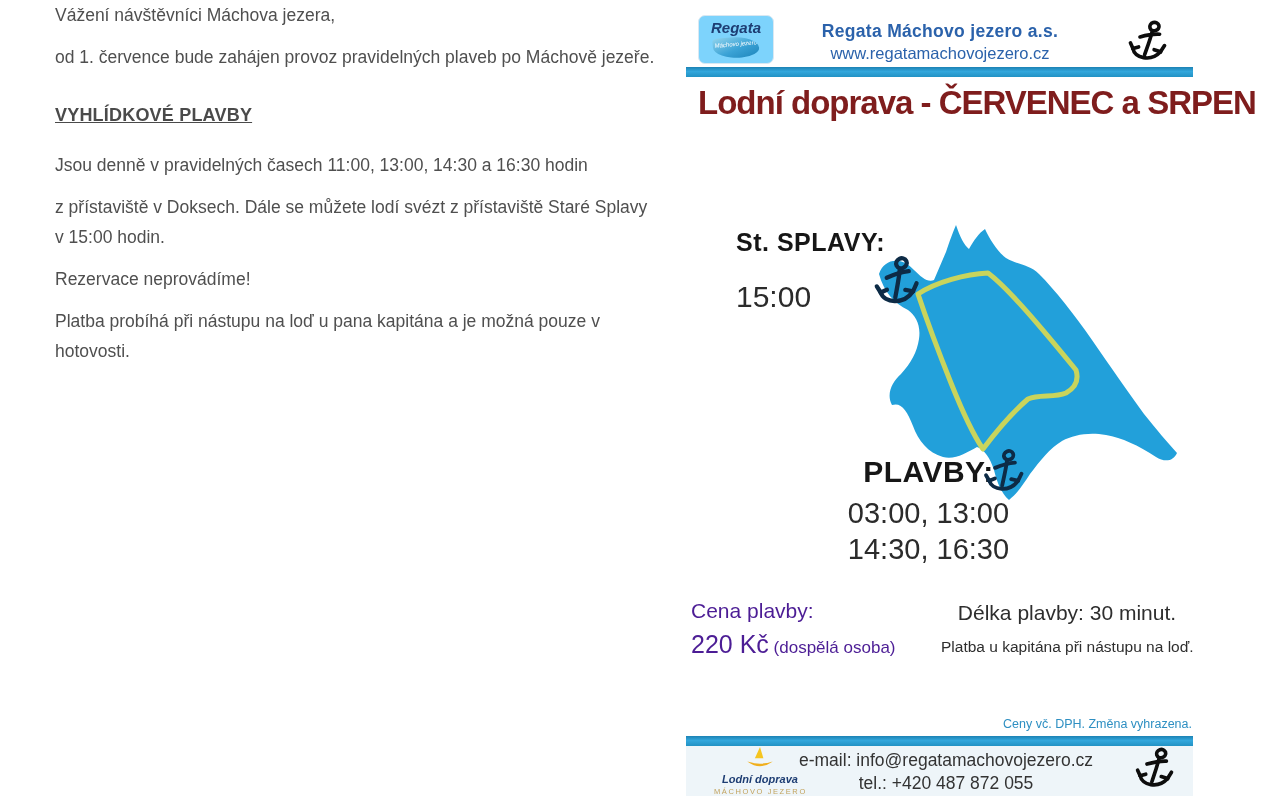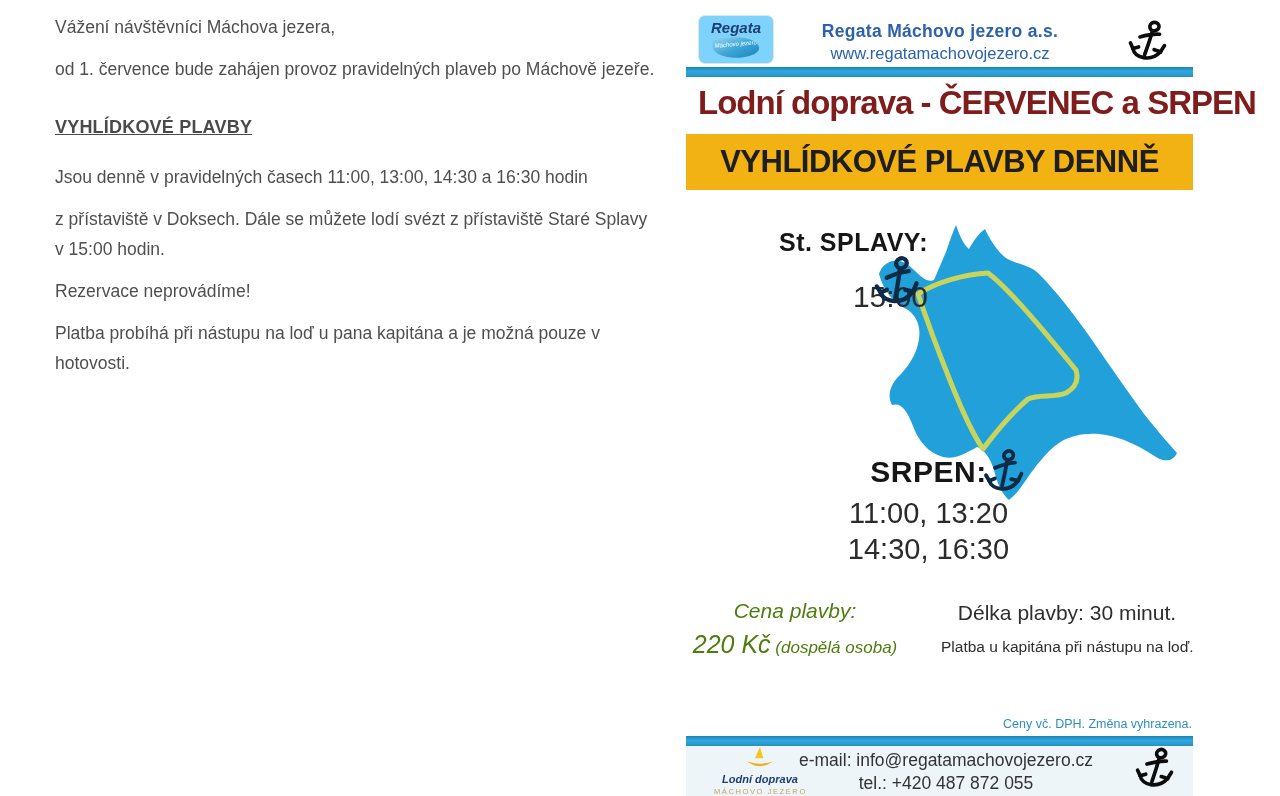--- a/index.html
+++ b/index.html
@@ -1,21 +1,21 @@
 <!DOCTYPE html>
 <html><head>
 <meta charset="utf-8">
 <style>
   html,body{margin:0;padding:0;}
   body{
     width:1280px;height:796px;position:relative;background:#ffffff;
     font-family:"Liberation Sans",sans-serif;overflow:hidden;
   }
   
-  .article{position:absolute;left:55px;top:0;width:600px;padding-top:12px;
+  .article{position:absolute;left:55px;top:0;width:600px;padding-top:0;
     font-size:17.5px;line-height:30px;color:#4f4f4f;}
   .article p{margin:0 0 12px 0;}
   .article h2{font-size:18px;font-weight:bold;color:#4a4a4a;margin:28px 0 20px 0;
     text-decoration:underline;letter-spacing:.2px;}
   
   .poster{position:absolute;left:686px;top:0;width:507px;height:796px;background:#ffffff;}
   .bar{position:absolute;left:0;width:507px;height:10px;
     background:linear-gradient(180deg,#1c82b4 0%,#33a7dc 45%,#2292c4 100%);}
   .bar-top{top:67px;}
   .bar-bottom{top:736px;}
@@ -38,28 +38,28 @@
   .anchor-doksy{left:296px;top:446px;width:46px;height:52px;transform:rotate(-4deg);}
   .anchor-footer{left:448px;top:745px;width:44px;height:48px;transform:rotate(2deg);}
   .title{position:absolute;left:12px;top:84px;width:507px;text-align:center;
     font-size:33px;font-weight:bold;color:#7f1d1d;letter-spacing:-1px;white-space:nowrap;}
   .banner{position:absolute;left:0;top:134px;width:507px;height:56px;background:#f2b214;
     display:flex;align-items:center;justify-content:center;
     font-size:31px;font-weight:bold;color:#1e1e1e;letter-spacing:-.5px;white-space:nowrap;}
   
   .lake{position:absolute;left:190px;top:212px;width:320px;height:300px;}
   
-  .splavy{position:absolute;left:50px;top:228px;width:192px;text-align:right;color:#161616;}
+  .splavy{position:absolute;left:50px;top:228px;width:192px;text-align:left;color:#161616;}
   .splavy .lbl{font-weight:bold;font-size:25px;letter-spacing:.5px;white-space:nowrap;}
   .splavy .time{font-size:30px;color:#2b2b2b;margin-top:23px;}
   .doksy{position:absolute;left:130px;top:455px;width:225px;text-align:center;color:#161616;}
   .doksy .lbl{font-weight:bold;font-size:30px;letter-spacing:.5px;display:inline-block;}
   .doksy .times{font-size:29px;color:#2b2b2b;line-height:36px;margin-top:6px;white-space:nowrap;}
   
-  .price{position:absolute;left:5px;top:599px;width:208px;text-align:center;color:#4d7c0f;font-style:italic;}
+  .price{position:absolute;left:5px;top:599px;width:208px;text-align:left;color:#4c1d95;}
   .price .hd{font-size:21px;margin-bottom:7px;}
   .price .row{font-size:17px;line-height:28px;white-space:nowrap;}
   .price .amt{font-size:25px;}
   .details{position:absolute;left:255px;top:601px;width:252px;text-align:center;color:#2e2e2e;}
   .details .hd{font-size:21px;margin-bottom:9px;white-space:nowrap;}
   .details .ln{font-size:15.5px;line-height:25px;white-space:nowrap;}
   .vat{position:absolute;right:1px;top:717px;width:320px;text-align:right;
     font-size:12.5px;color:#2e8fc2;}
   
   .footer-logo{position:absolute;left:28px;top:746px;width:92px;text-align:center;}
@@ -105,21 +105,20 @@
       <path d="M37 36 L41 29"></path>
           <path d="M37 36 L30 34"></path>
         </g>
       </svg>
   </div>
 
   <div class="bar bar-top"></div>
 
   <div class="title">Lodní doprava - ČERVENEC a SRPEN</div>
 
-  <div class="banner">VYHLÍDKOVÉ PLAVBY DENNĚ</div>
 
   <div class="lake">
     <svg viewBox="0 0 320 300">
       <path fill="#22a0da" d="M3,62 C8,46 26,44 38,58 C45,65 52,71 58,68
         C62,59 66,49 70,40 C74,28 77,20 80,13 C84,25 88,33 93,37 C98,28 103,21 109,17
         C114,28 122,40 130,46 C142,53 153,52 163,62 C179,78 198,102 216,128
         C234,154 252,180 268,202 C280,217 292,231 301,241 C297,250 288,250 280,245
         C262,233 246,226 230,223 C212,220 198,223 186,229 C174,236 164,249 154,262
         C148,271 142,281 133,288 C125,281 121,270 118,258 C114,246 109,238 101,235
         C90,241 79,248 67,245 C52,241 42,228 37,214 C31,198 25,190 16,193
@@ -143,23 +142,23 @@
       <path d="M7 34 C9 44 27 48 37 36"></path>
           <path d="M7 34 L4 28"></path>
           <path d="M7 34 L13 32"></path>
       <path d="M37 36 L41 29"></path>
           <path d="M37 36 L30 34"></path>
         </g>
       </svg>
   </div>
 
   <div class="doksy">
-    <div class="lbl">SRPEN:</div>
+    <div class="lbl">PLAVBY:</div>
     <div class="times">
-      <div>11:00, 13:20</div>
+      <div>03:00, 13:00</div>
       <div>14:30, 16:30</div>
     </div>
   </div>
   <div class="anchor anchor-doksy">
     <svg viewBox="0 0 48 52">
         <g fill="none" stroke="#0d2b46" stroke-width="4" stroke-linecap="round">
       <ellipse cx="29" cy="9" rx="5" ry="4.5" transform="rotate(-20 29 9)"></ellipse>
       <path d="M27 14 C25 24 22 33 20 40"></path>
           <path d="M14 21 C20 19 28 17 35 17"></path>
       <path d="M7 34 C9 44 27 48 37 36"></path>

